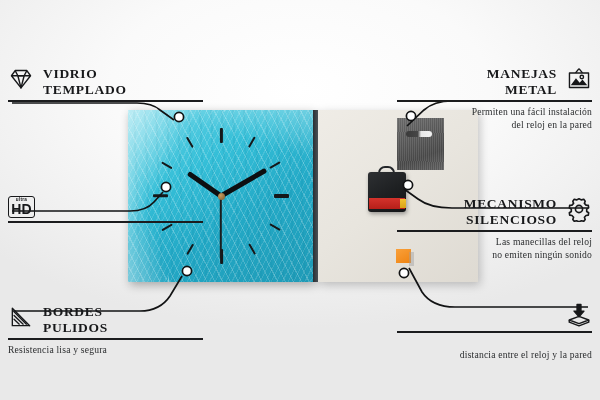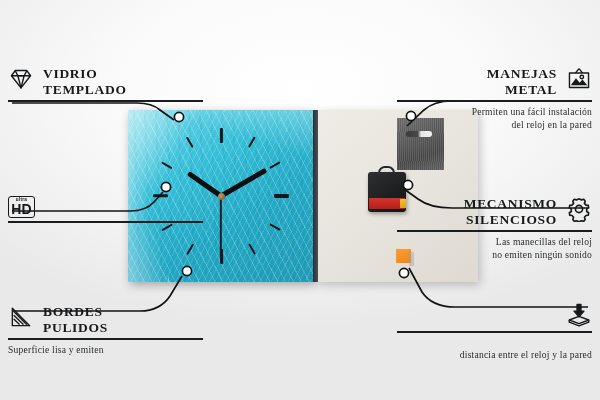--- a/index.html
+++ b/index.html
@@ -230,21 +230,21 @@
       </span>
       <div>
         <div class="f-title">
           <span>BORDES</span><br>
           <span>PULIDOS</span>
         </div>
       </div>
     </div>
     <div class="f-rule"></div>
     <div class="f-desc">
-      <span>Superficie lisa y emiten</span>
+      <span>Resistencia lisa y segura</span>
     </div>
   </div>
 
   <div class="feature right" id="feat-4" style="top:172px;">
     <div class="f-head">
       <span class="f-icon">
         <svg viewBox="0 0 24 24" fill="none" stroke="#17181a" stroke-width="1.5" stroke-linejoin="round">
           <path d="M12 2.6 l2.3 1.0 l2.1 -0.6 l1.3 1.8 l-0.7 2.0 l1.5 1.6 l2.1 0.3 l0.3 2.2 l-1.8 1.2 l0 2.2 l1.8 1.2 l-0.3 2.2 l-2.1 0.3 l-1.5 1.6 l0.7 2.0 l-1.3 1.8 l-2.1 -0.6 l-2.3 1.0 l-2.3 -1.0 l-2.1 0.6 l-1.3 -1.8 l0.7 -2.0 l-1.5 -1.6 l-2.1 -0.3 l-0.3 -2.2 l1.8 -1.2 l0 -2.2 l-1.8 -1.2 l0.3 -2.2 l2.1 -0.3 l1.5 -1.6 l-0.7 -2.0 l1.3 -1.8 l2.1 0.6 Z"></path>
           <circle cx="12" cy="12" r="3.3"></circle>
         </svg>

